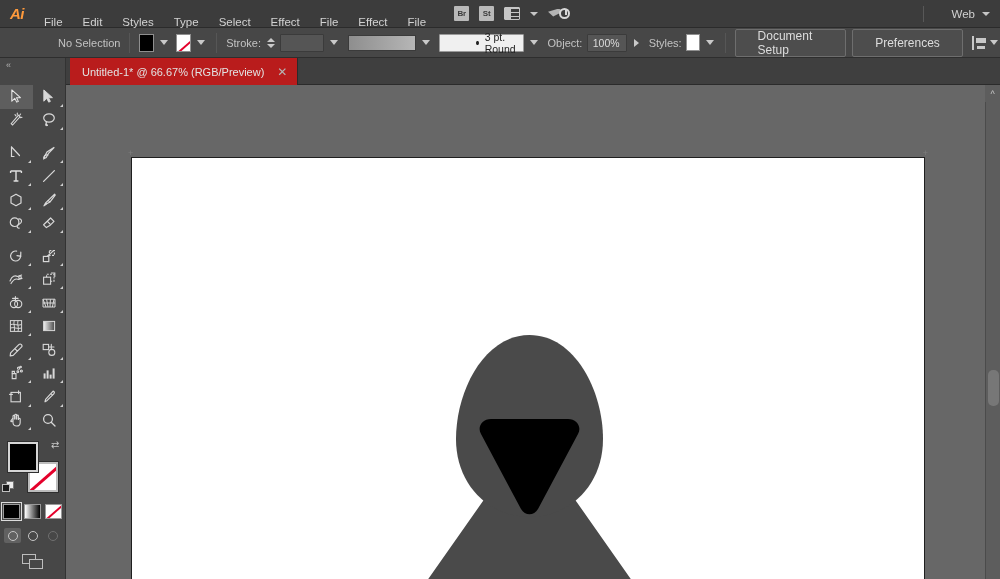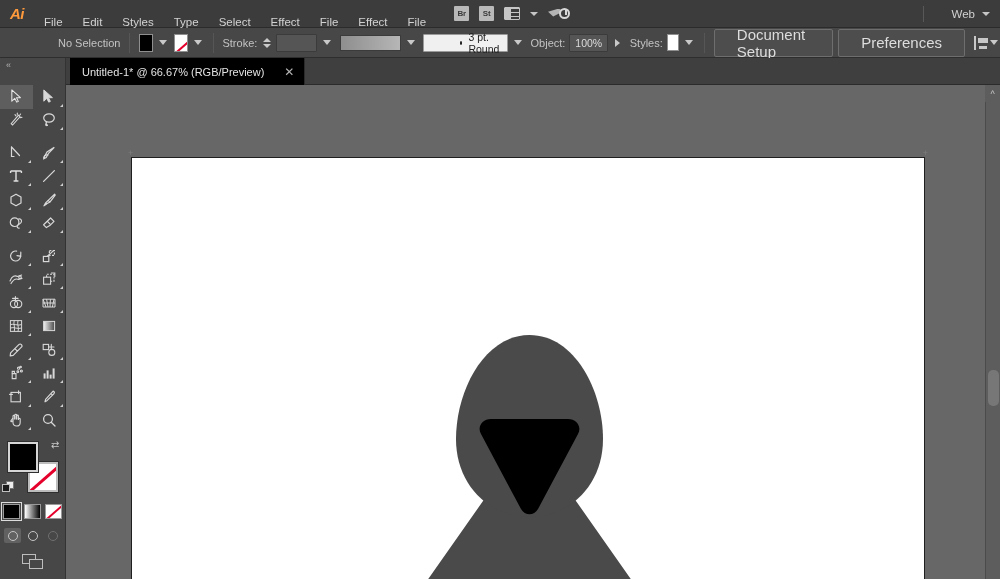--- a/index.html
+++ b/index.html
@@ -98,41 +98,41 @@
     height:18px; background:#f0f0f0; border:1px solid #9a9a9a; border-radius:1px;
     display:flex; align-items:center; padding:0 6px; font-size:10.5px; color:#222;
   }
   .field-gradient {
     height:16px; width:92px; border:1px solid #3b3b3b;
     background:linear-gradient(to right,#8e8e8e,#b6b6b6);
   }
   .brush-dot { width:4px; height:4px; border-radius:50%; background:#222; margin-right:6px; }
   .btn-outline {
     height:28px; border:1px solid #6e6e6e; border-radius:2px; background:#4d4d4d;
-    display:flex; align-items:center; padding:0 22px; font-size:15px; color:#ddd;
+    display:flex; align-items:center; padding:0 22px; font-size:12px; color:#ddd;
   }
   .arrow-right {
     width:0;height:0;border-top:4px solid transparent;border-bottom:4px solid transparent;
     border-left:5px solid #c9c9c9; margin:0 7px;
   }
   .align-ic { width:16px; height:14px; position:relative; margin-left:2px; }
   .align-ic::before { content:""; position:absolute; left:0; top:0; width:2px; height:14px; background:#c8c8c8; }
   .align-ic::after { content:""; position:absolute; left:4px; top:2px; width:10px; height:5px;
                      background:#c8c8c8; box-shadow:0 7px 0 -1px #c8c8c8; }
   .sw-white { width:18px; height:17px; border:1px solid #8f8f8f; background:#fff; }
 
   
   .tabstrip {
     position:absolute; left:0; top:58px; width:1000px; height:27px;
     background:#3f3f3f; border-bottom:1px solid #2b2b2b;
   }
   .doc-tab {
     position:absolute; left:70px; top:0; height:27px;
-    background:#000000; border-right:1px solid #2b2b2b;
-    display:flex; align-items:center; padding:0 10px 0 12px; gap:20px;
+    background:#b91c1c; border-right:1px solid #2b2b2b;
+    display:flex; align-items:center; padding:0 10px 0 12px; gap:13px;
   }
   .doc-tab .title { font-size:11px; color:#e2e2e2; white-space:nowrap; }
   .tab-close { font-size:12px; color:#b6b6b6; line-height:1; }
 
   
   .toolbar {
     position:absolute; left:0; top:58px; width:66px; height:521px;
     background:#474747; border-right:1px solid #333;
   }
   .tb-collapse {

